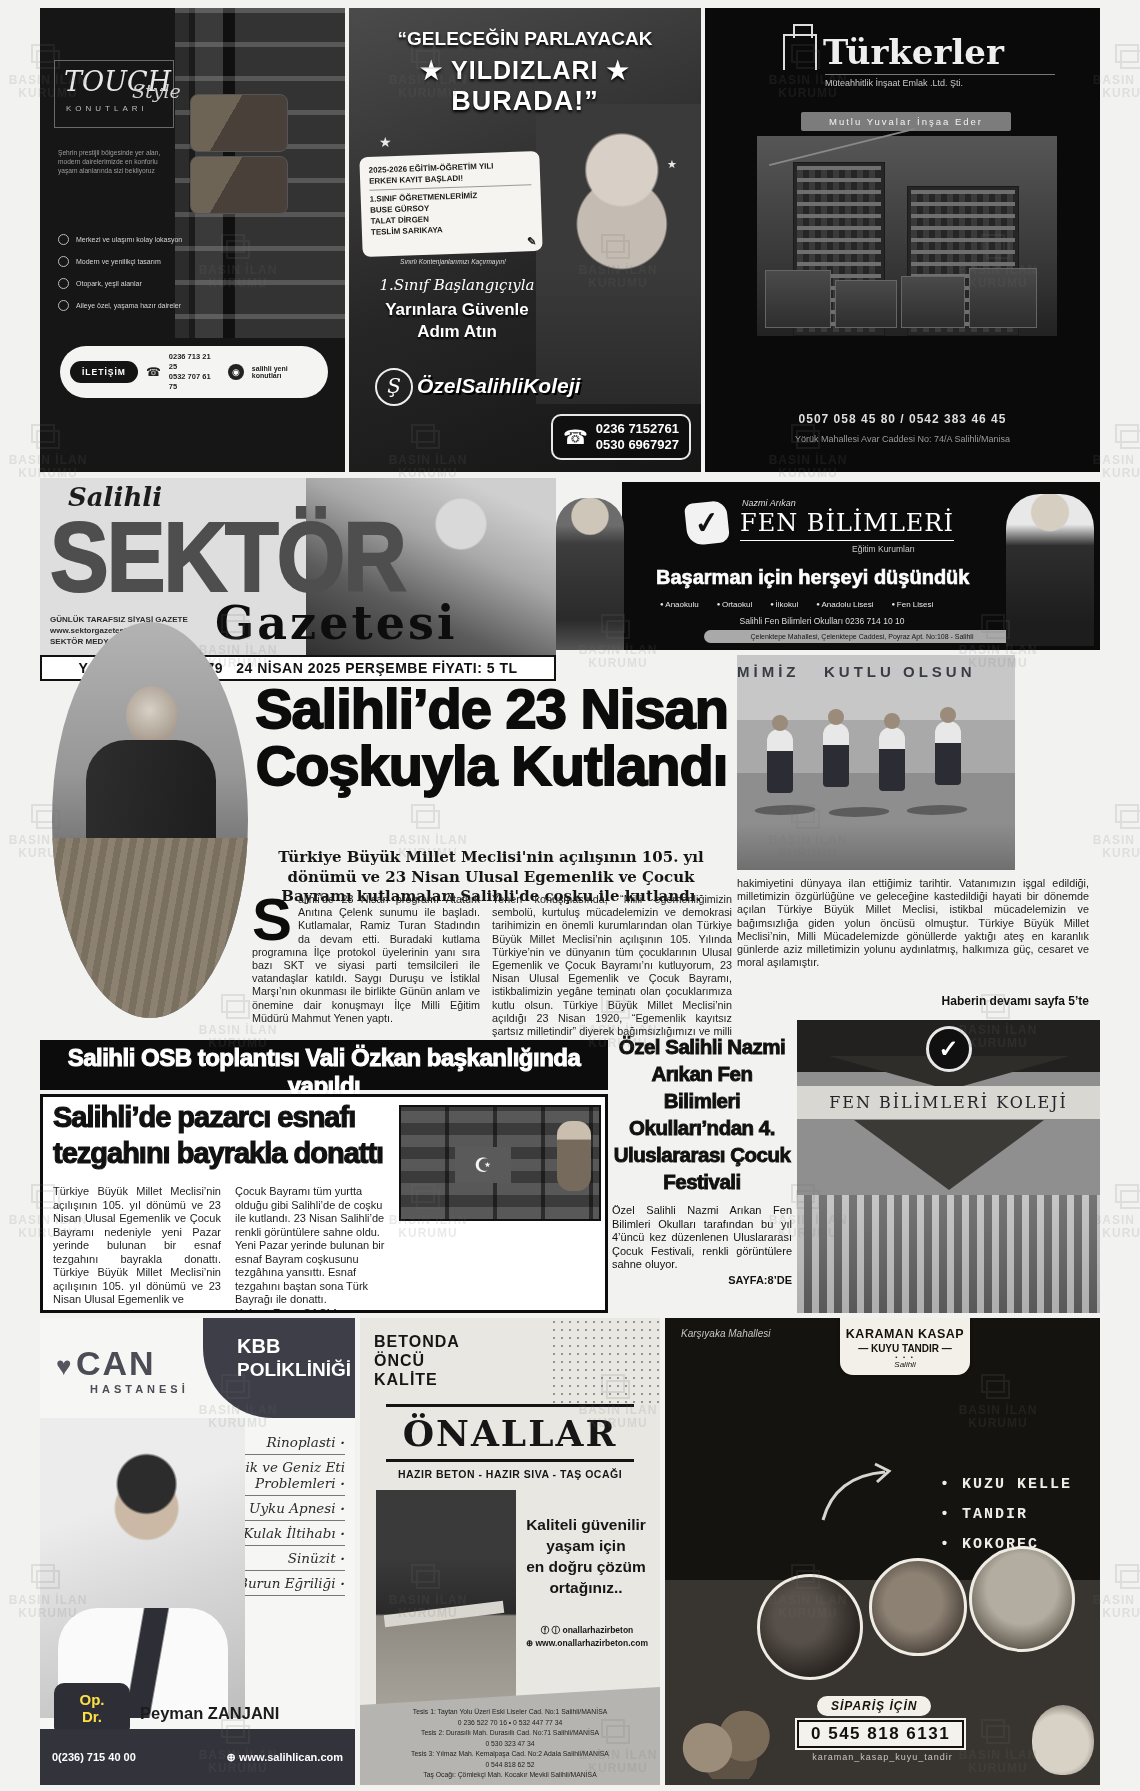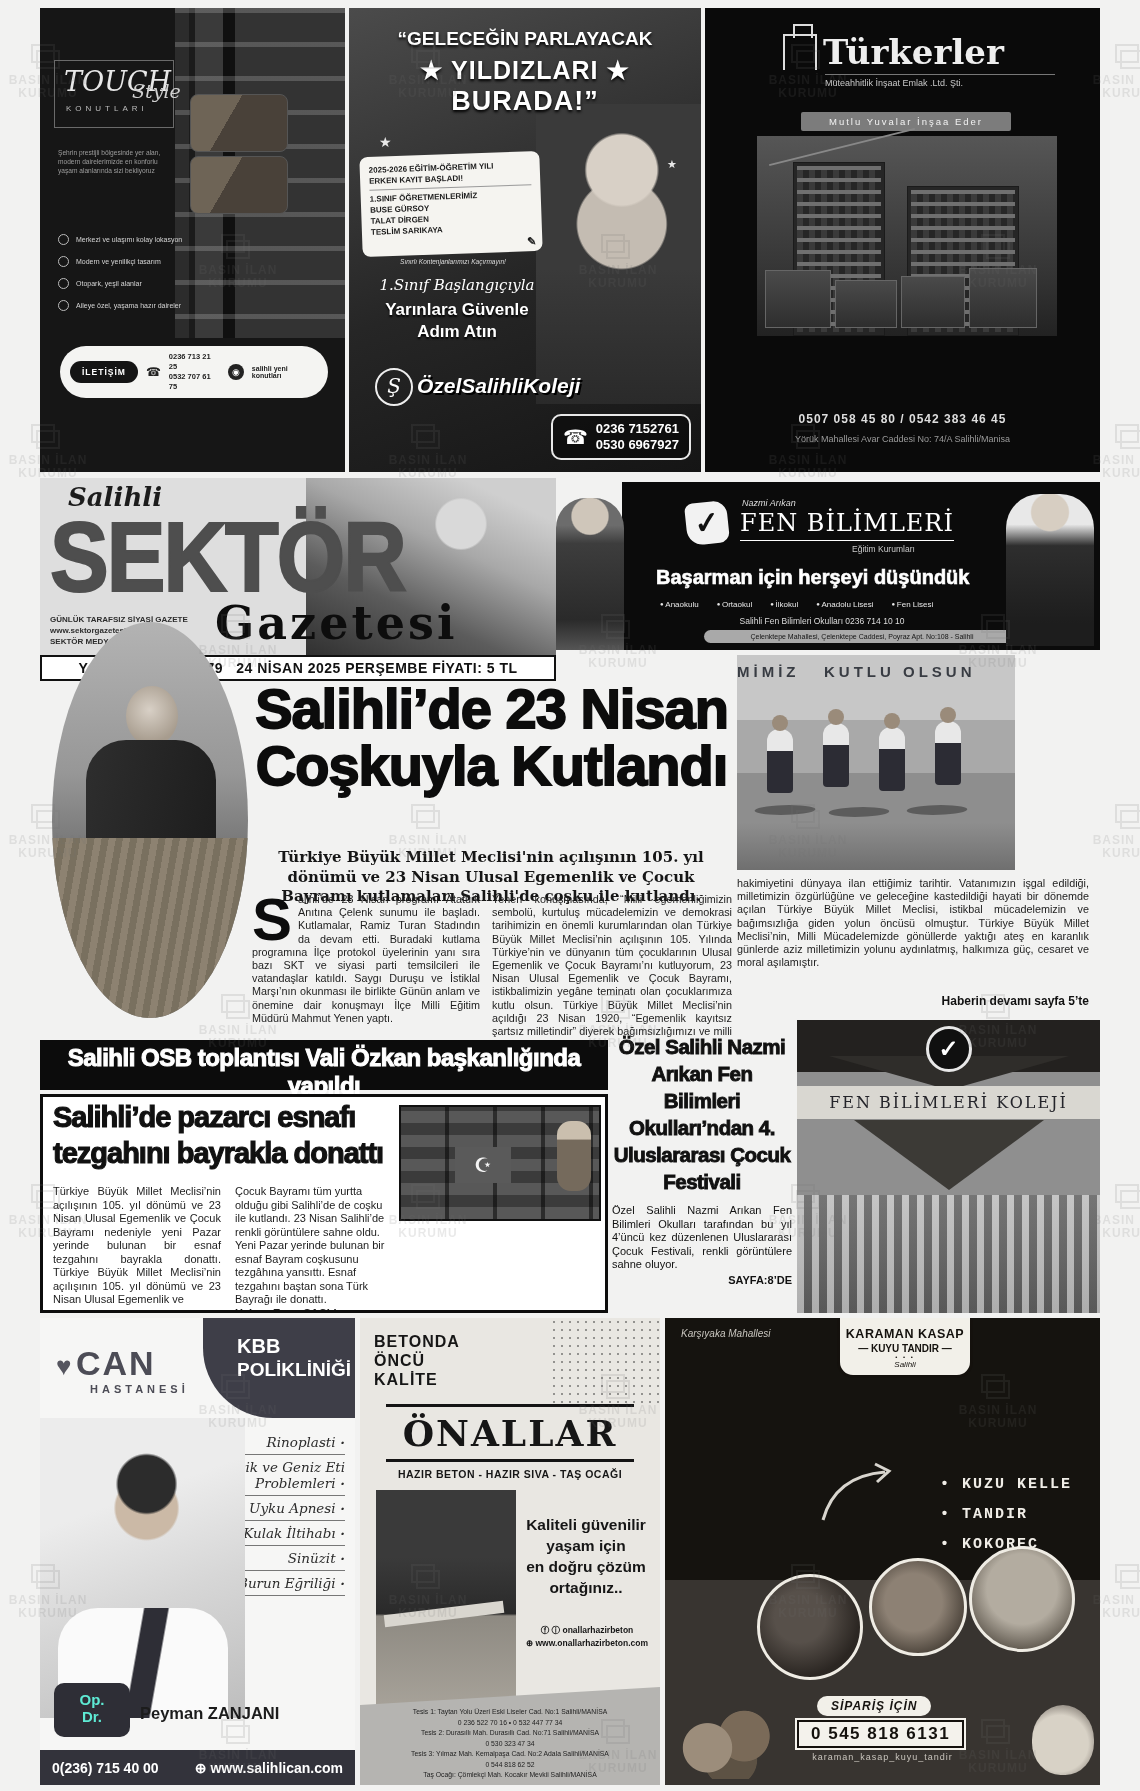--- a/index.html
+++ b/index.html
@@ -166,25 +166,25 @@
   .can-service{border-bottom:1px solid #777;padding:4px 0;font-family:"DejaVu Serif",serif;
     font-style:italic;font-size:13.5px;color:#2c2c2c}
   .can-service:after{content:" ·";font-weight:bold}
   .can-doc{position:absolute;left:0;top:100px;width:205px;height:300px;
     background:radial-gradient(circle at 52% 22%,#2c2c2c 0 11%,transparent 12%),
                radial-gradient(circle at 52% 30%,#cbb9a6 0 13%,transparent 14%),
                linear-gradient(160deg,#ececec 30%,#d6d6d6 60%,#bdbdbd)}
   .can-coat{position:absolute;left:18px;top:190px;width:170px;height:110px;border-radius:40px 40px 0 0;
     background:linear-gradient(100deg,#fafafa 45%,#2e2e36 46% 58%,#fafafa 59%)}
   .can-opdr{position:absolute;left:14px;bottom:48px;width:76px;height:54px;background:#2e2e36;
-    border-radius:10px;color:#5eead4;font-weight:bold;font-size:15px;text-align:center;padding-top:8px;box-sizing:border-box;line-height:17px}
+    border-radius:10px;color:#fde047;font-weight:bold;font-size:15px;text-align:center;padding-top:8px;box-sizing:border-box;line-height:17px}
   .can-name{position:absolute;left:100px;bottom:62px;font-size:16.5px;font-weight:bold;color:#1c1c1c}
-  .can-strip{position:absolute;left:0;bottom:0;width:100%;height:35px;background:#33333b;color:#fff;
+  .can-strip{position:absolute;left:0;bottom:0;width:100%;height:56px;background:#33333b;color:#fff;
     display:flex;align-items:center;justify-content:space-between;padding:8px 12px;box-sizing:border-box;
-    font-size:14px;font-weight:bold}
+    font-size:11px;font-weight:bold}
 
   #ad-onallar{left:360px;top:1318px;width:300px;height:467px;background:#e9e7e2;color:#161616;overflow:hidden}
   .on-dots{position:absolute;right:0;top:0;width:110px;height:90px;opacity:.45;
     background:radial-gradient(#2a2a2a 1px,transparent 1.4px);background-size:8px 8px}
   .on-tags{position:absolute;left:14px;top:14px;font-size:16px;font-weight:bold;line-height:19px;letter-spacing:1px}
   .on-brandwrap{position:absolute;left:26px;top:86px;width:248px;border-top:3px solid #141414;
     border-bottom:3px solid #141414;text-align:center;padding:5px 0}
   .on-brand{font-family:"DejaVu Serif",serif;font-size:36px;font-weight:bold;letter-spacing:2px}
   .on-sub{position:absolute;left:0;top:150px;width:100%;text-align:center;font-size:10.5px;font-weight:bold;letter-spacing:.5px}
   .on-photo{position:absolute;left:16px;top:172px;width:140px;height:225px;

